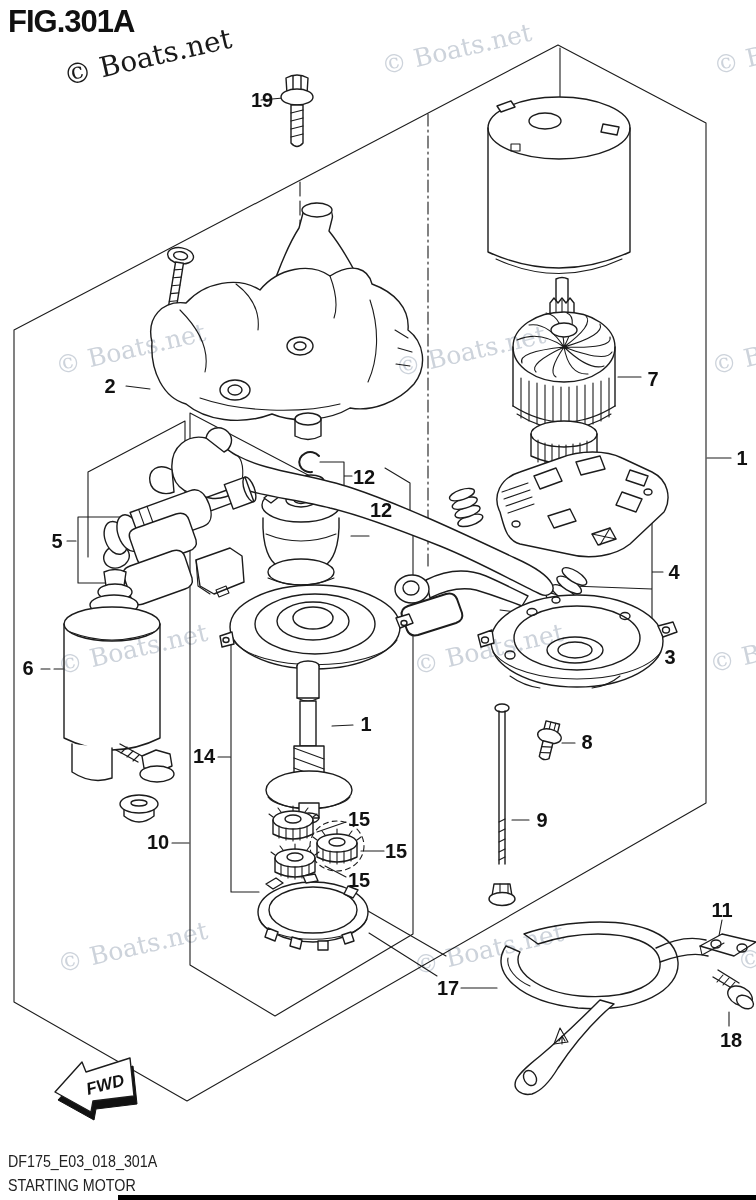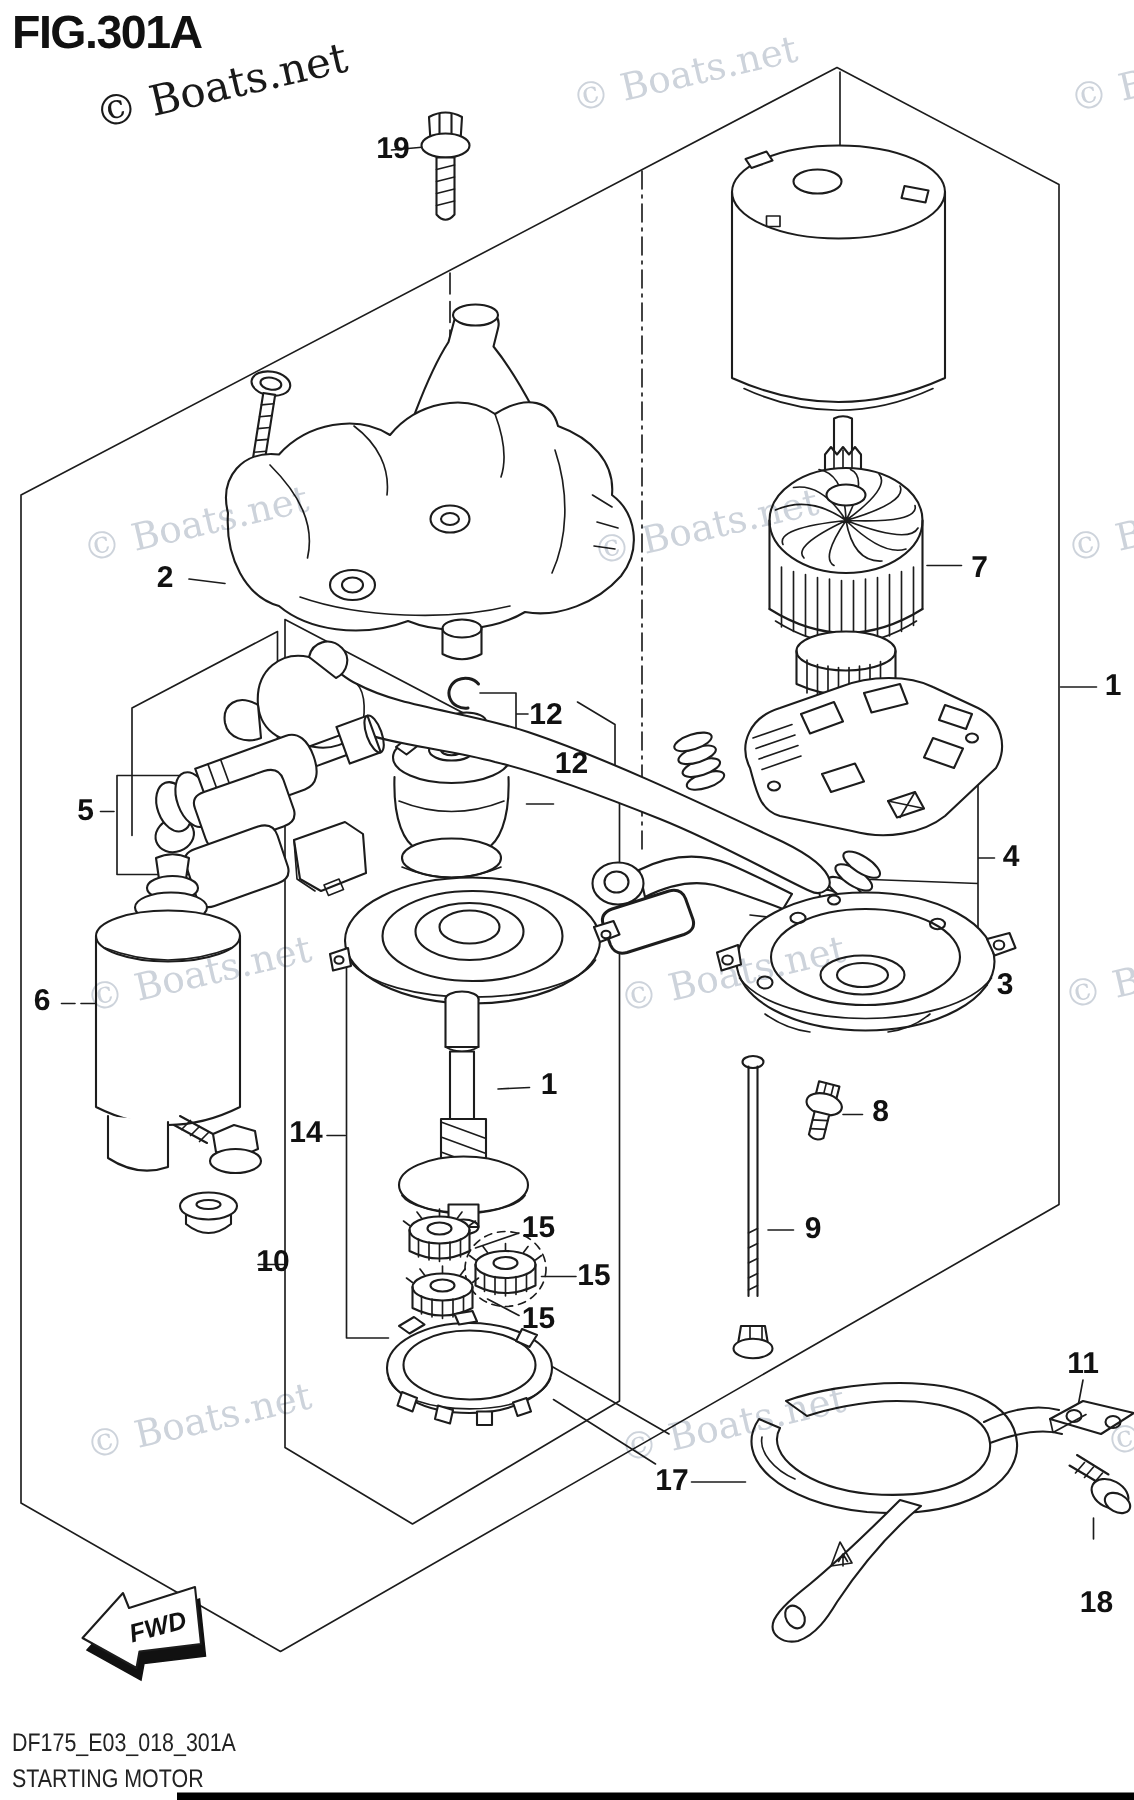--- a/index.html
+++ b/index.html
@@ -359,26 +359,26 @@
       <span class="co" style="left: 653px; top: 379px;">7</span>
       <span class="co" style="left: 742px; top: 458px;">1</span>
       <span class="co" style="left: 57px; top: 541px;">5</span>
       <span class="co" style="left: 674px; top: 572px;">4</span>
       <span class="co" style="left: 670px; top: 657px;">3</span>
       <span class="co" style="left: 28px; top: 668px;">6</span>
       <span class="co" style="left: 366px; top: 724px;">1</span>
       <span class="co" style="left: 587px; top: 742px;">8</span>
       <span class="co" style="left: 542px; top: 820px;">9</span>
       <span class="co" style="left: 204px; top: 756px; text-align: right;">14</span>
-      <span class="co" style="left: 158px; top: 842px; margin-left: 24px;">10</span>
+      <span class="co" style="left: 158px; top: 842px;">10</span>
       <span class="co" style="left: 359px; top: 819px;">15</span>
       <span class="co" style="left: 396px; top: 851px;">15</span>
       <span class="co" style="left: 359px; top: 880px;">15</span>
       <span class="co" style="left: 722px; top: 910px;">11</span>
       <span class="co" style="left: 448px; top: 988px;">17</span>
-      <span class="co" style="left: 731px; top: 1069px;">18</span>
+      <span class="co" style="left: 731px; top: 1040px;">18</span>
     </div>
 
   <div id="fig-title">FIG.301A</div>
   <div id="footer-code" class="footer-line">DF175_E03_018_301A</div>
   <div id="footer-title" class="footer-line">STARTING MOTOR</div>
   <div id="bottom-bar"></div>
 </div>
 
 </body></html>

